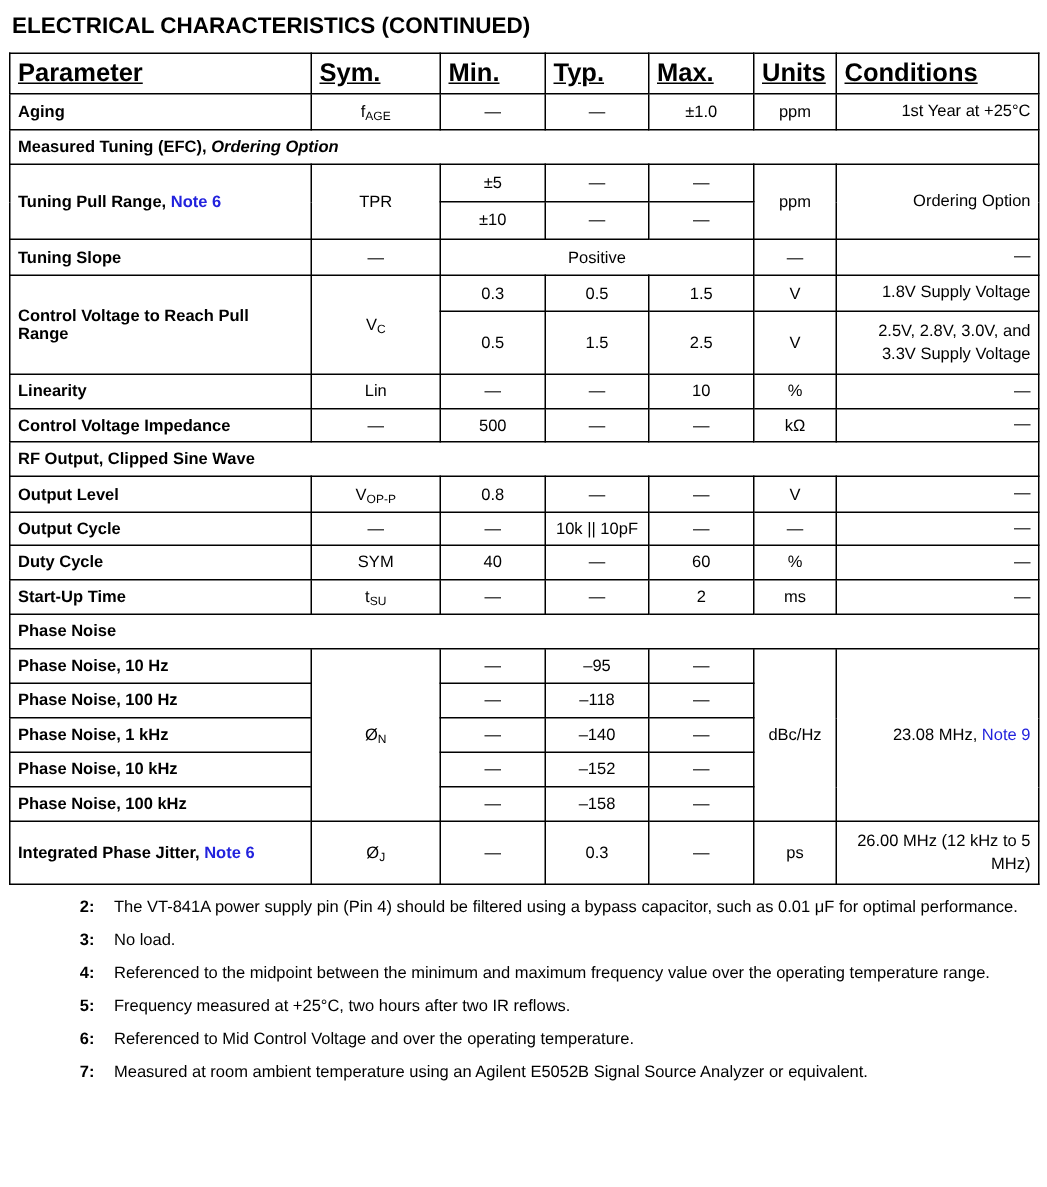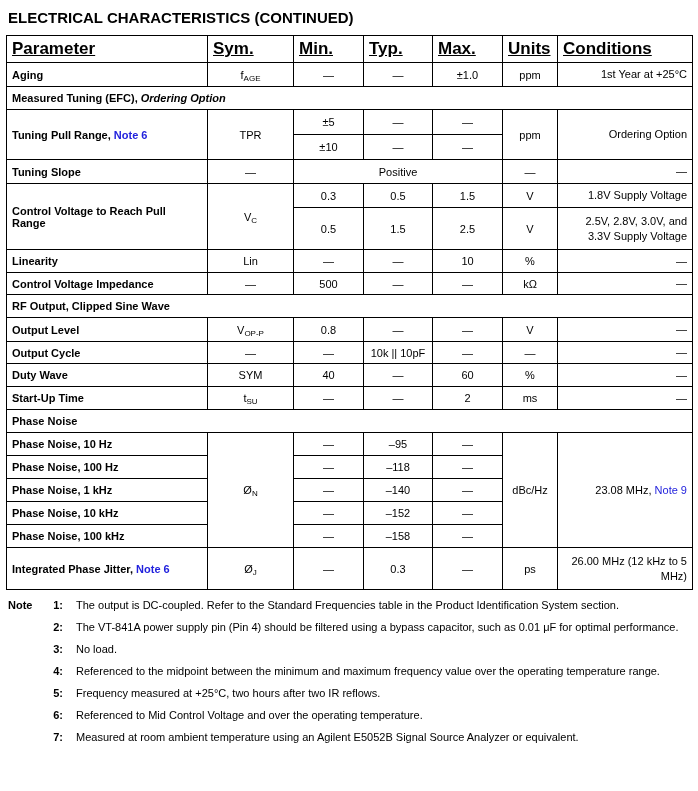--- a/index.html
+++ b/index.html
@@ -199,21 +199,21 @@
       <td class="param">Output Cycle</td>
       <td class="c">—</td>
       <td class="c">—</td>
       <td class="c nowrap">10k || 10pF</td>
       <td class="c">—</td>
       <td class="c">—</td>
       <td class="cond">—</td>
     </tr>
 
     <tr class="rh-s">
-      <td class="param">Duty Wave</td>
+      <td class="param">Duty Cycle</td>
       <td class="c">SYM</td>
       <td class="c">40</td>
       <td class="c">—</td>
       <td class="c">60</td>
       <td class="c">%</td>
       <td class="cond">—</td>
     </tr>
 
     <tr class="rh-s">
       <td class="param">Start-Up Time</td>
@@ -270,25 +270,20 @@
       <td class="c">0.3</td>
       <td class="c">—</td>
       <td class="c">ps</td>
       <td class="cond">26.00 MHz (12 kHz to 5 MHz)</td>
     </tr>
   </tbody>
     </table>
 
   <div class="notes">
     <div class="note-row">
-      <span class="note-label">Note</span>
-      <span class="note-num">1:</span>
-      <span class="note-text">The output is DC-coupled. Refer to the Standard Frequencies table in the Product Identification System section.</span>
-    </div>
-    <div class="note-row">
       <span class="note-label"></span>
       <span class="note-num">2:</span>
       <span class="note-text">The VT-841A power supply pin (Pin 4) should be filtered using a bypass capacitor, such as 0.01 μF for optimal performance.</span>
     </div>
     <div class="note-row">
       <span class="note-label"></span>
       <span class="note-num">3:</span>
       <span class="note-text">No load.</span>
     </div>
     <div class="note-row">

